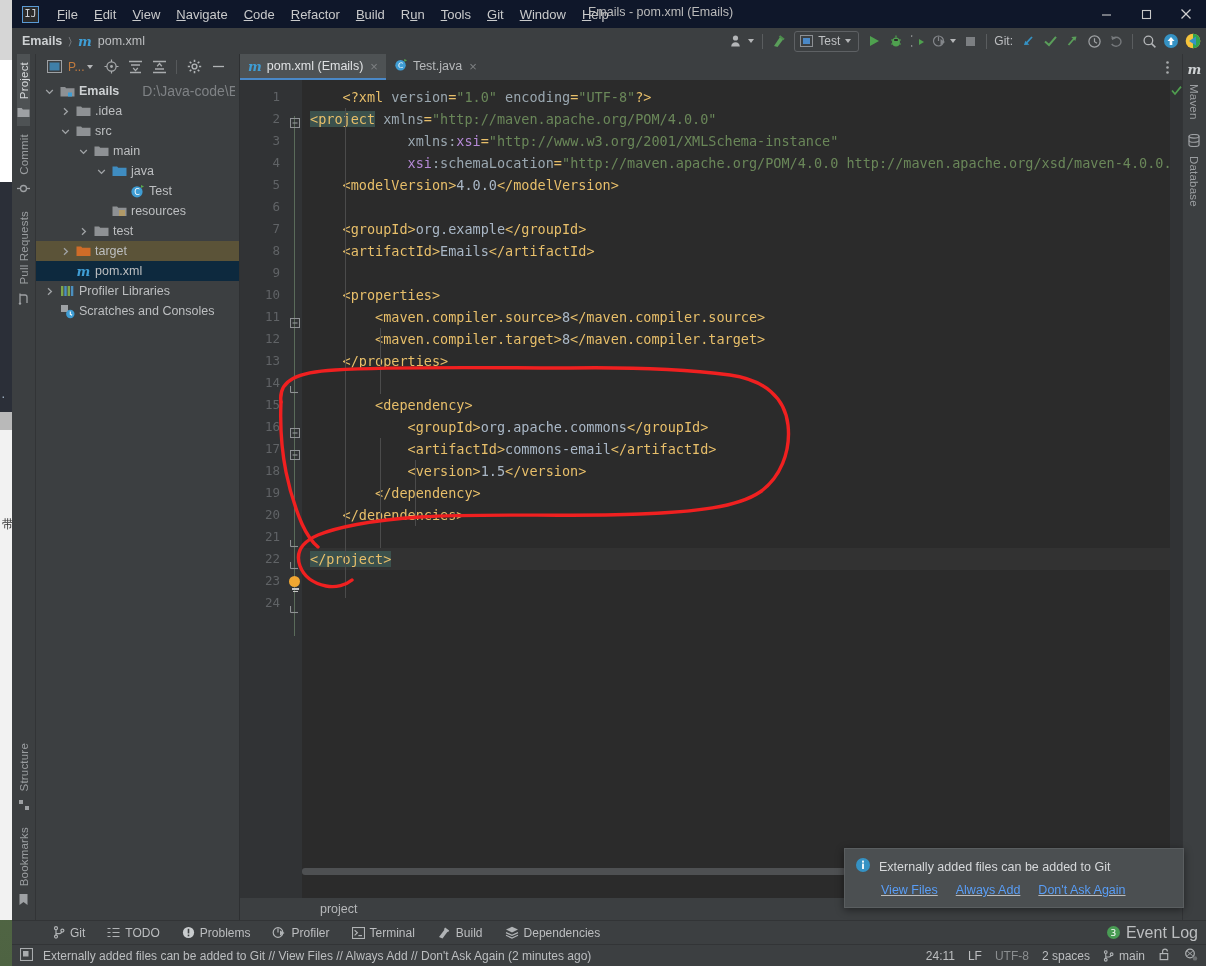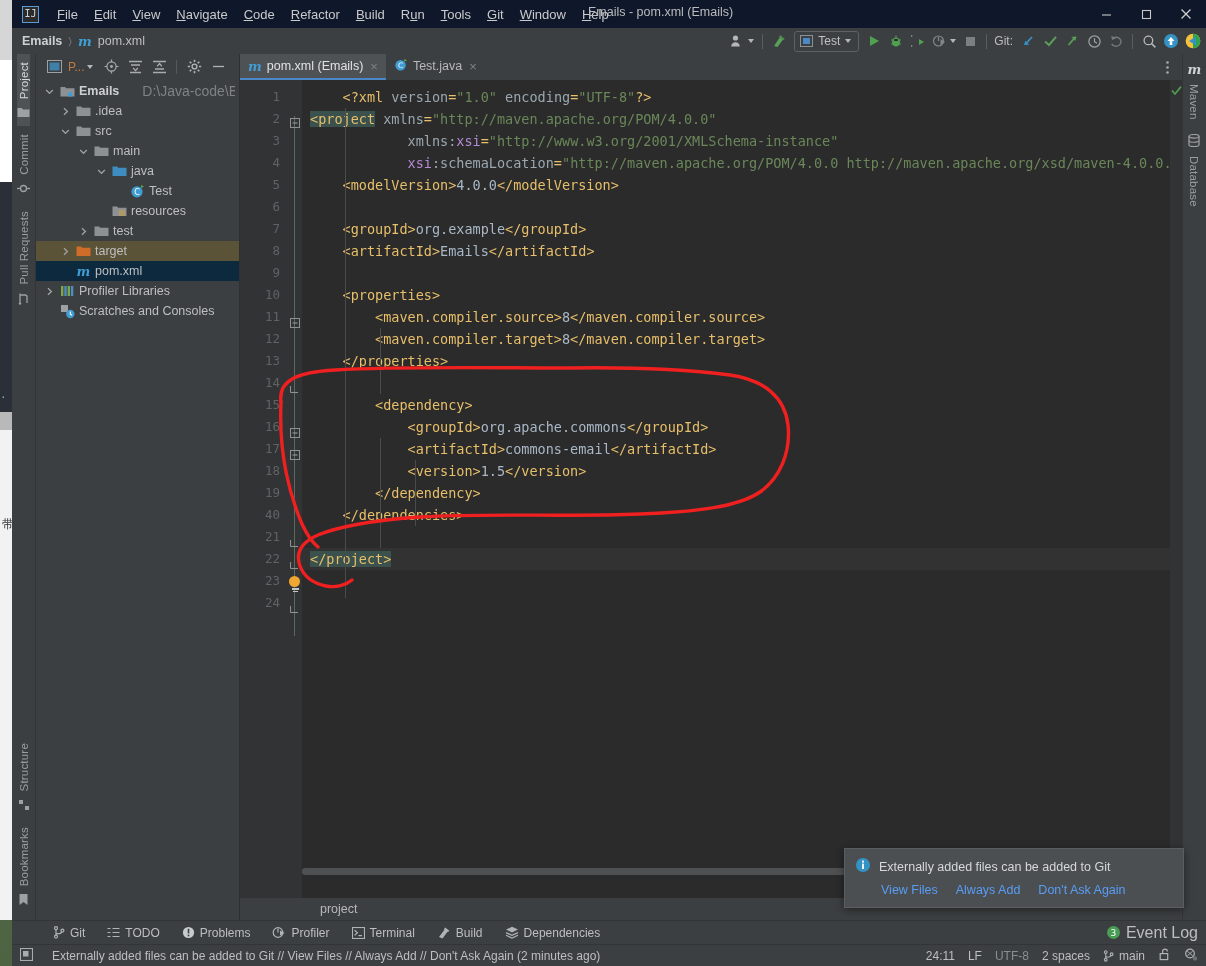--- a/index.html
+++ b/index.html
@@ -178,21 +178,21 @@
 
   
   .annot { position: absolute; left: 0; top: 0; pointer-events: none; }
 
   
   .balloon { position: absolute; right: 22px; bottom: 58px; width: 340px;
              background: #4b4f51; border: 1px solid #5a5e60; padding: 8px 12px 10px 10px;
              box-shadow: 0 2px 8px rgba(0,0,0,.45); }
   .balloon-row1 { display: flex; align-items: center; gap: 8px; }
   .balloon-text { font-size: 12.5px; color: #d6d8da; }
-  .balloon-links { margin-left: 26px; margin-top: 6px; display: flex; gap: 18px; }
+  .balloon-links { margin-left: 26px; margin-top: 6px; display: flex; gap: 18px; text-decoration: underline; }
   .blink { font-size: 12.5px; color: #589df6; }
 
   
   .edbottom { height: 22px; flex: none; background: #3c3f41; display: flex;
               align-items: center; }
   .edcrumb { font-size: 12.5px; color: #b6b8ba; margin-left: 80px; }
   .hscroll-track { position: absolute; left: 62px; right: 14px; bottom: 22px;
                    height: 9px; background: #2b2b2b; }
   .hscroll-thumb { position: absolute; left: 62px; bottom: 23px; width: 544px;
                    height: 7px; background: #4e5052; border-radius: 3px; }
@@ -205,21 +205,21 @@
              font-size: 12px; color: #bcbec0; height: 24px; }
   .bs-right { position: absolute; right: 8px; display: flex; align-items: center; gap: 6px; }
   .badge { width: 13px; height: 13px; border-radius: 50%; background: #499c54;
            color: #fff; font-size: 9px; display: flex; align-items: center;
            justify-content: center; font-family: "DejaVu Sans", sans-serif; }
 
   
   .statusbar { height: 22px; flex: none; background: #3c3f41; display: flex;
                align-items: center; padding: 0 8px 0 8px; font-size: 12px;
                color: #bcbec0; border-top: 1px solid #323436; position: relative; }
-  .sb-left { display: flex; align-items: center; gap: 19px; }
+  .sb-left { display: flex; align-items: center; gap: 10px; }
   .sb-right { margin-left: auto; display: flex; align-items: center; gap: 13px; }
   .sb-dim { color: #8b8e90; }
   .sb-item { cursor: default; }
 </style>
 </head>
 <body>
 
 <div id="root">
 
   <div class="backdrop">
@@ -674,21 +674,21 @@
               <div class="gline">10</div>
               <div class="gline">11</div>
               <div class="gline">12</div>
               <div class="gline">13</div>
               <div class="gline">14</div>
               <div class="gline">15</div>
               <div class="gline">16</div>
               <div class="gline">17</div>
               <div class="gline">18</div>
               <div class="gline">19</div>
-              <div class="gline">40</div>
+              <div class="gline">20</div>
               <div class="gline">21</div>
               <div class="gline">22</div>
               <div class="gline">23</div>
               <div class="gline">24</div>
             </div>
           <div class="foldcol">
             <div class="foldline" style="top:36px;height:520px"></div>
             <div class="fold" style="top:34px">
               <svg width="10" height="10" viewBox="0 0 10 10">
                   <rect x="0.5" y="0.5" width="9" height="9" fill="none" stroke="#8e9194" stroke-width="1"></rect>

